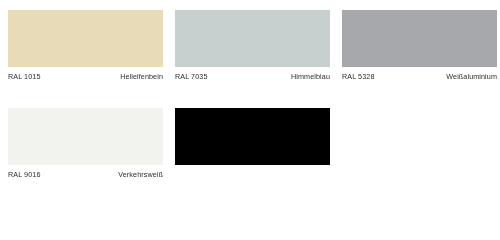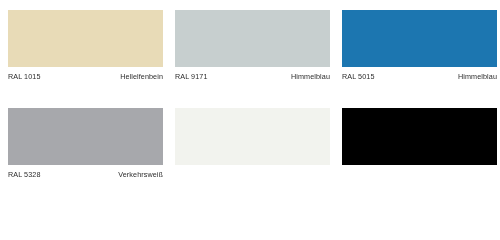--- a/index.html
+++ b/index.html
@@ -63,42 +63,39 @@
     <div class="swatch-chip" style="background-color: rgb(232, 219, 183);"></div>
     <div class="swatch-caption">
       <span class="swatch-code">RAL 1015</span>
       <span class="swatch-name">Hellelfenbein</span>
     </div>
   </div>
 
   <div class="swatch-cell">
     <div class="swatch-chip" style="background-color: rgb(199, 207, 207);"></div>
     <div class="swatch-caption">
-      <span class="swatch-code">RAL 9171</span>
+      <span class="swatch-code">RAL 7035</span>
       <span class="swatch-name">Himmelblau</span>
     </div>
   </div>
 
-  <div class="swatch-cell">
-    <div class="swatch-chip" style="background-color: rgb(28, 118, 176);"></div>
-    <div class="swatch-caption">
-      <span class="swatch-code">RAL 5015</span>
-      <span class="swatch-name">Himmelblau</span>
-    </div>
-  </div>
 
   <div class="swatch-cell">
     <div class="swatch-chip" style="background-color: rgb(167, 168, 172);"></div>
     <div class="swatch-caption">
       <span class="swatch-code">RAL 5328</span>
-      <span class="swatch-name">Verkehrsweiß</span>
+      <span class="swatch-name">Weißaluminium</span>
     </div>
   </div>
 
   <div class="swatch-cell">
     <div class="swatch-chip" style="background-color: rgb(242, 243, 238);"></div>
+    <div class="swatch-caption">
+      <span class="swatch-code">RAL 9016</span>
+      <span class="swatch-name">Verkehrsweiß</span>
+    </div>
   </div>
 
   <div class="swatch-cell">
     <div class="swatch-chip" style="background-color: rgb(0, 0, 0);"></div>
   </div>
 
 </div>
 
 </body></html>

